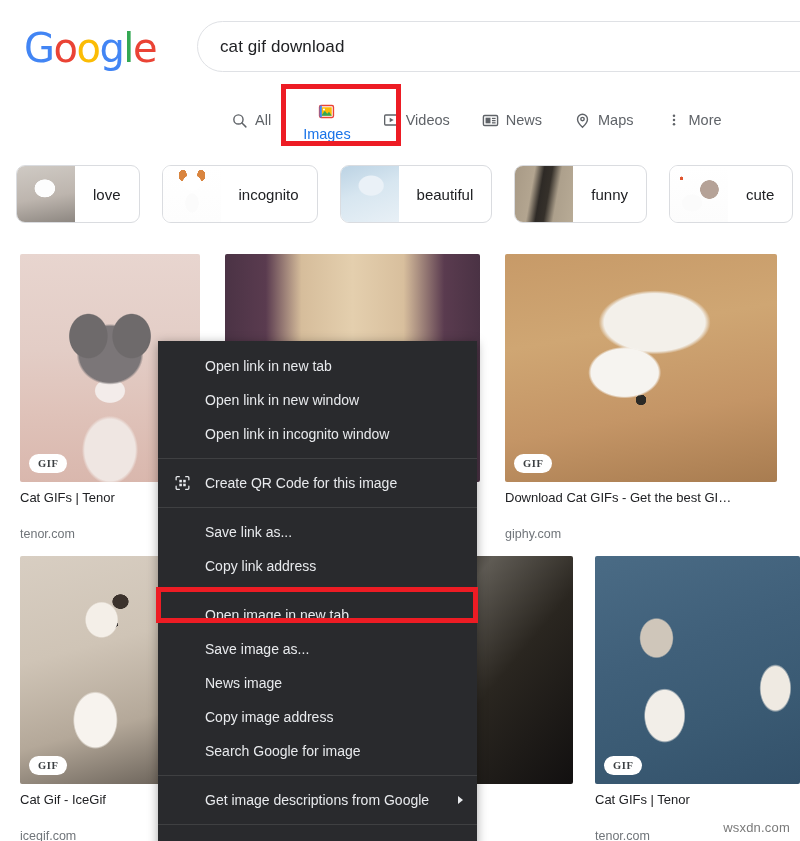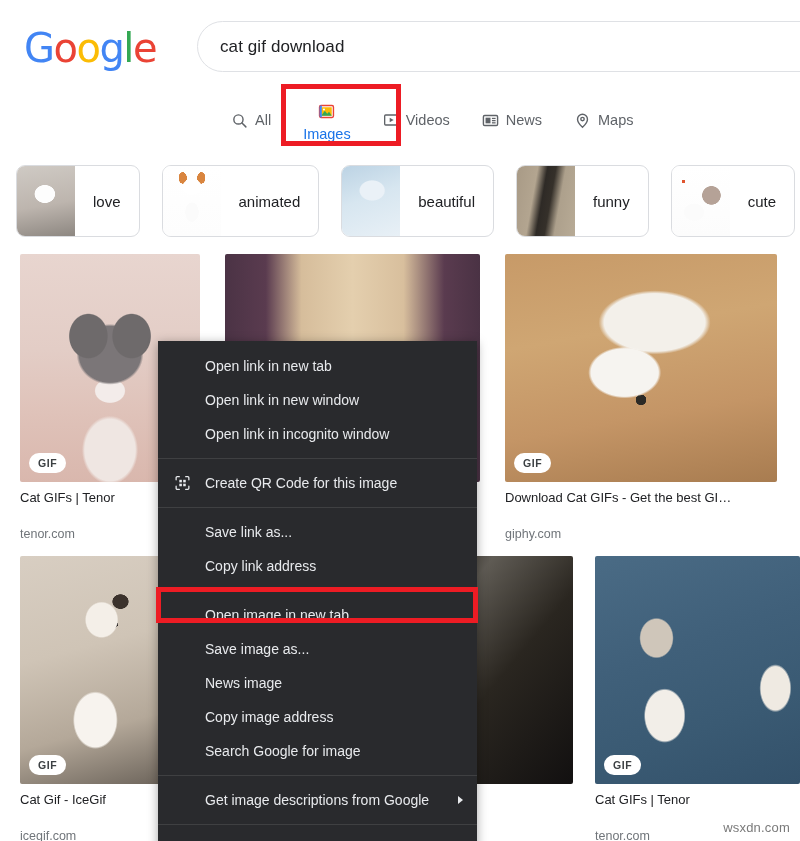--- a/index.html
+++ b/index.html
@@ -96,21 +96,21 @@
   
   .chiprow {
     position: absolute;
     left: 0; top: 165px;
     width: 800px; height: 62px;
     display: flex;
     gap: 22px;
     padding-left: 16px;
   }
   .chip {
-    height: 72px;
+    height: 58px;
     border: 1px solid #dadce0;
     border-radius: 9px;
     background: #fff;
     display: flex;
     align-items: center;
     overflow: hidden;
     cursor: pointer;
   }
   .chip .thumb {
     width: 58px; height: 100%;
@@ -166,21 +166,21 @@
     background-size: cover;
     background-position: center;
     border-radius: 2px;
     overflow: hidden;
   }
   .gif-badge {
     position: absolute;
     left: 9px; bottom: 9px;
     background: #ffffff;
     color: #3c4043;
-    font-family: Liberation Sans, sans-serif;
+    font-family: Liberation Serif, serif;
     font-weight: bold;
     font-size: 10.5px;
     letter-spacing: 0.6px;
     padding: 4px 9px;
     border-radius: 11px;
   }
   .res-title {
     font-size: 13px;
     color: #202124;
     margin-top: 8px;
@@ -362,36 +362,46 @@
     <div class="navtab">
       <span class="tic">
         <svg class="icon-svg" width="17" height="17" viewBox="0 0 24 24" fill="none" stroke="#5f6368" stroke-width="2">
           <path d="M12 21.5s7-6.3 7-11.3A7 7 0 0 0 5 10.2c0 5 7 11.3 7 11.3z"></path>
           <circle cx="12" cy="10" r="2.4"></circle>
         </svg>
       </span>
       <span class="tlabel">Maps</span>
     </div>
 
+    <div class="navtab">
+      <span class="tic">
+        <svg class="icon-svg" width="16" height="16" viewBox="0 0 24 24" fill="#5f6368">
+          <circle cx="12" cy="5.5" r="1.9"></circle>
+            <circle cx="12" cy="12" r="1.9"></circle>
+            <circle cx="12" cy="18.5" r="1.9"></circle>
+        </svg>
+      </span>
+      <span class="tlabel">More</span>
+    </div>
 
   </div>
 
   <div class="nav-underline"></div>
 </div>
 
 <div class="chiprow">
 
   <div class="chip">
     <div class="thumb th-love"></div>
     <div class="clabel">love</div>
   </div>
 
   <div class="chip">
     <div class="thumb th-animated"></div>
-    <div class="clabel">animated</div>
+    <div class="clabel">incognito</div>
   </div>
 
   <div class="chip">
     <div class="thumb th-beautiful"></div>
     <div class="clabel">beautiful</div>
   </div>
 
   <div class="chip">
     <div class="thumb th-funny"></div>
     <div class="clabel">funny</div>

